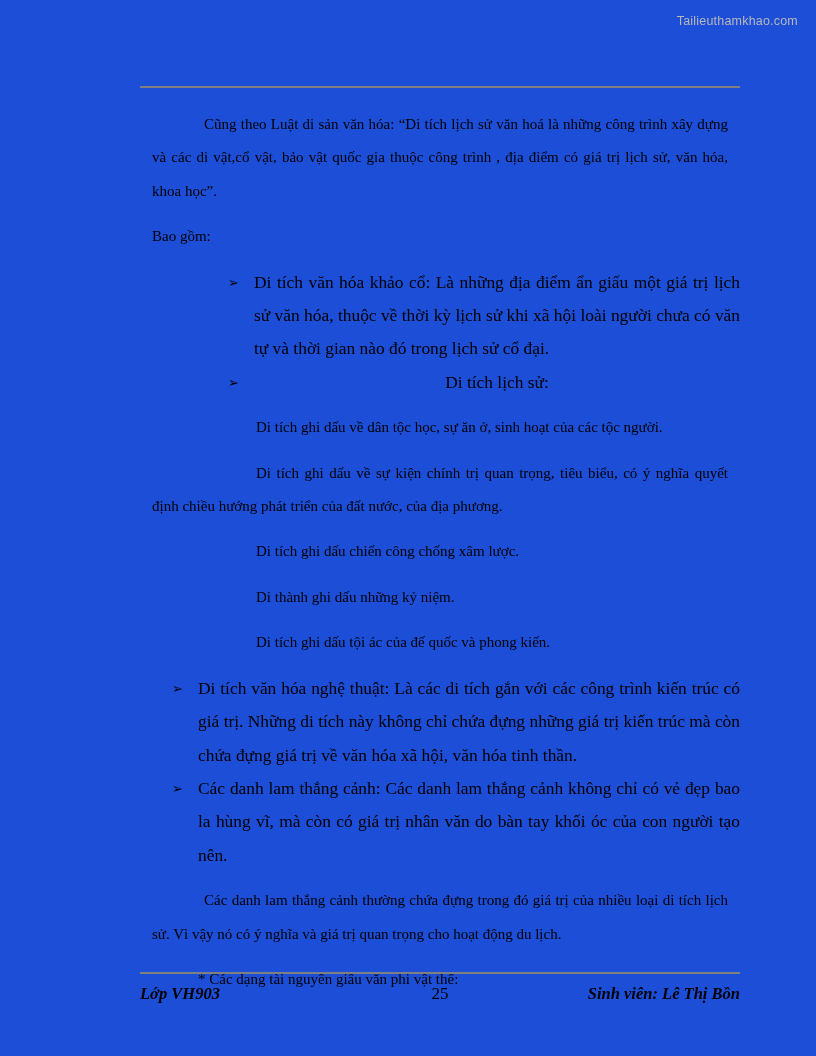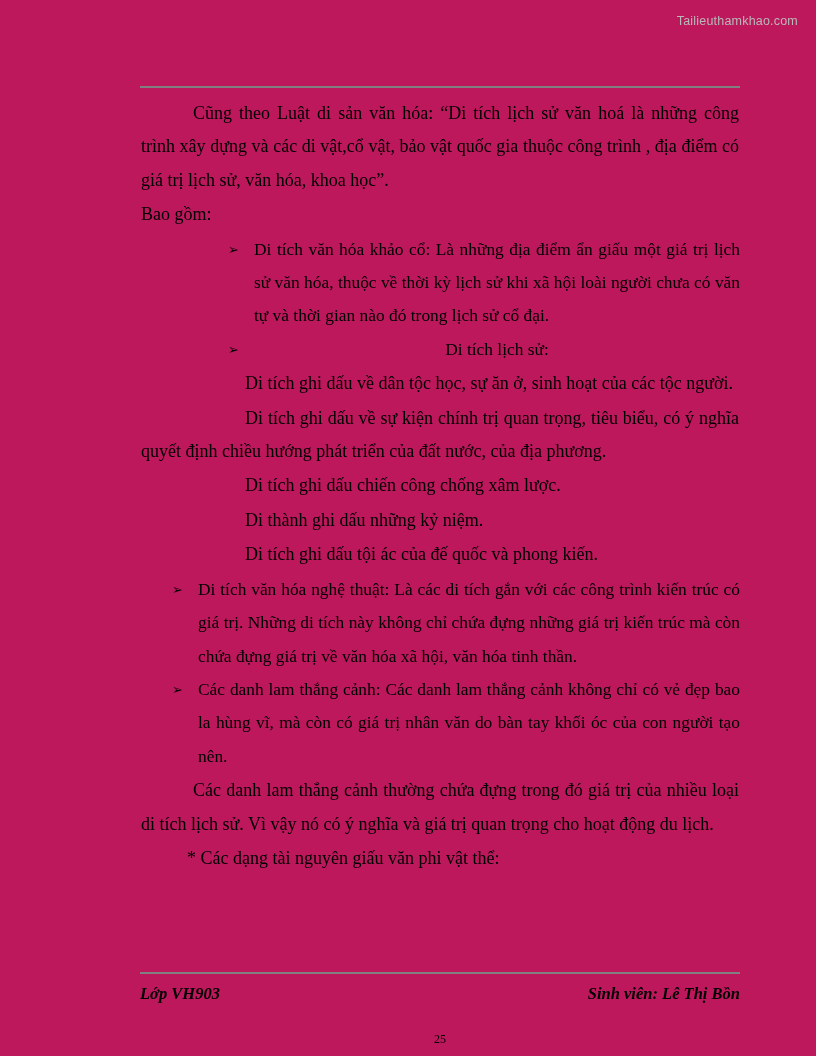--- a/index.html
+++ b/index.html
@@ -14,21 +14,21 @@
     font-family: "Liberation Serif", "DejaVu Serif", serif;
     color: #000000;
     overflow: hidden;
   }
 
   .page {
     position: absolute;
     inset: 0;
     width: 816px;
     height: 1056px;
-    background: #be185d;
+    background: #1d4ed8;
   }
 
   
   .watermark {
     position: absolute;
     top: 14px;
     right: 18px;
     font-family: "Liberation Sans", "DejaVu Sans", sans-serif;
     font-size: 12.5px;
     letter-spacing: 0.2px;
@@ -64,22 +64,22 @@
   .rule-bottom { top: 972px; }
 
   
   .body {
     position: absolute;
     top: 96px;
     left: 140px;
     width: 600px;
   }
   .body p {
-    margin: 1px;
-    font-size: 18px;
+    margin: 12px;
+    font-size: 15px;
     line-height: 33.4px;
     text-align: justify;
     text-justify: inter-word;
     font-family: Liberation Serif, serif;
   }
   
   .p-indent      { text-indent: 52px; }
   .p-indent-sm   { text-indent: 46px; }
   .p-flush       { text-indent: 0; }
   .p-center-ind  { text-indent: 104px; }
@@ -117,25 +117,24 @@
     gap: 17px;
   }
   .footer-left, .footer-right {
     font-style: italic;
     font-weight: bold;
     white-space: nowrap;
   }
   .footer-page {
     font-style: normal;
     font-weight: normal;
-    font-size: 12px;
+    font-size: 17px;
     position: absolute;
     left: 50%;
     transform: translateX(-50%);
-    margin-top: 48px;
   }
 </style>
 </head>
 <body>
 
 <div class="page">
 
   <div class="watermark">Tailieuthamkhao.com</div>
 
 

